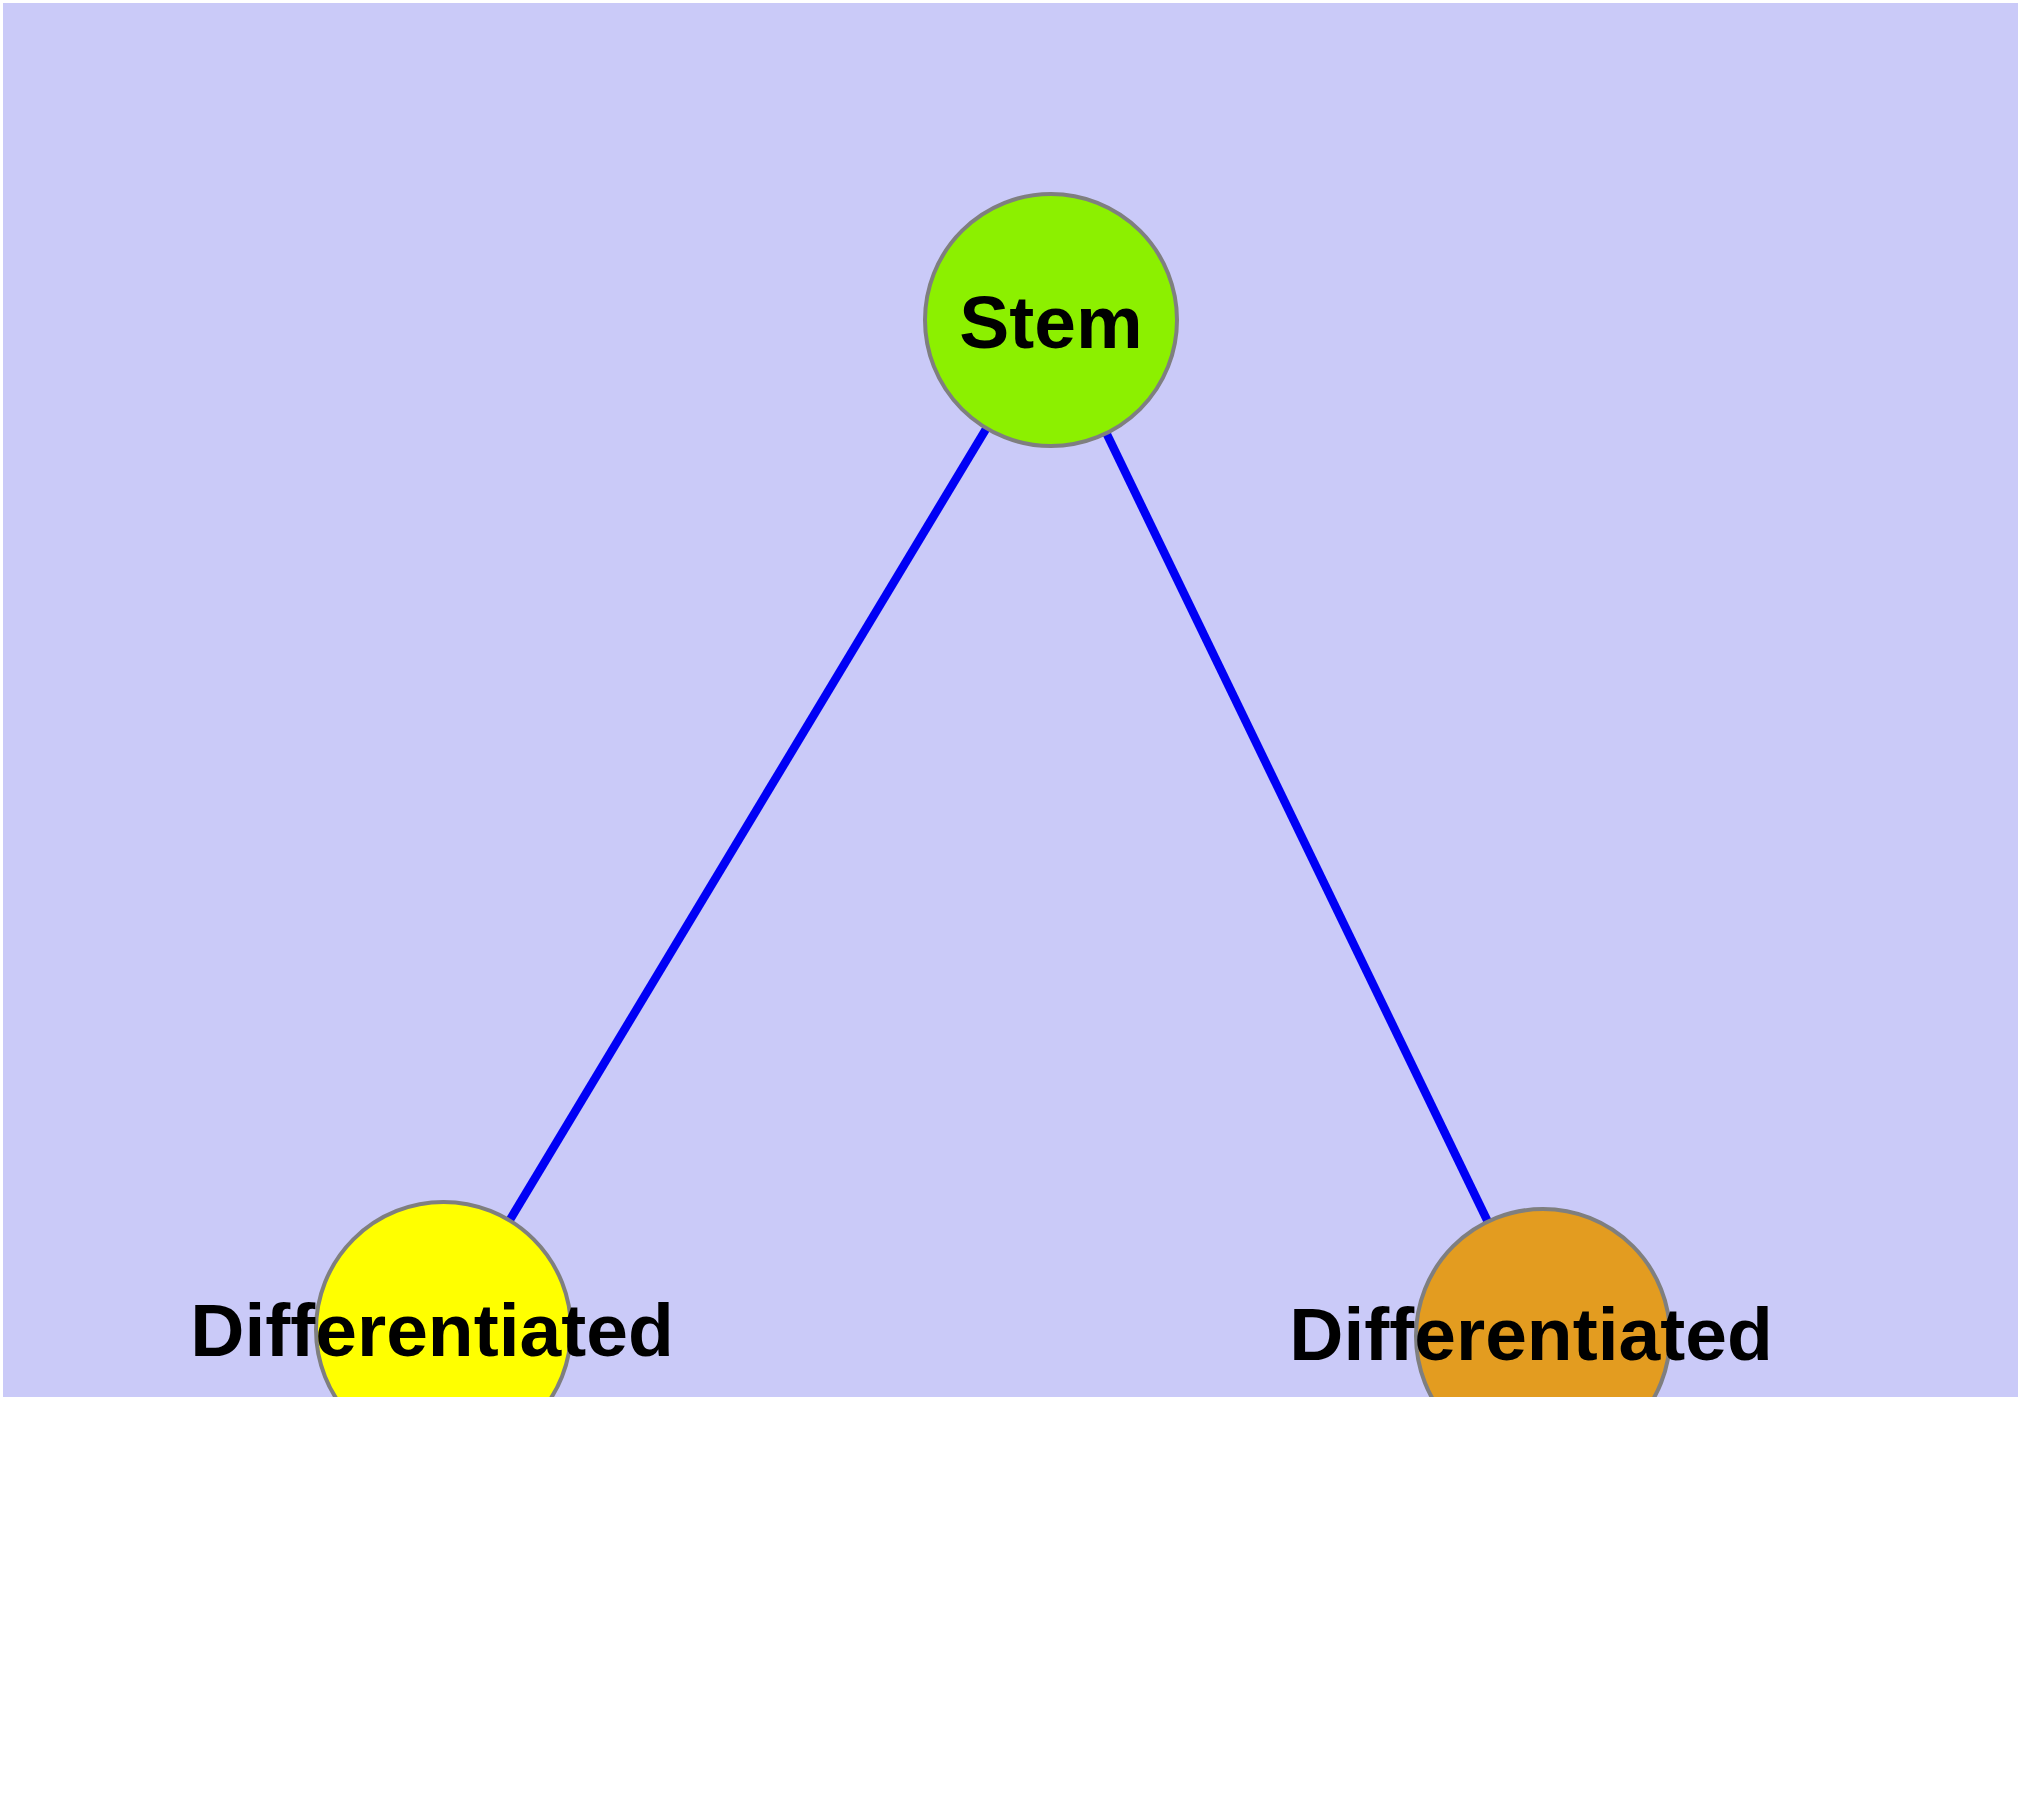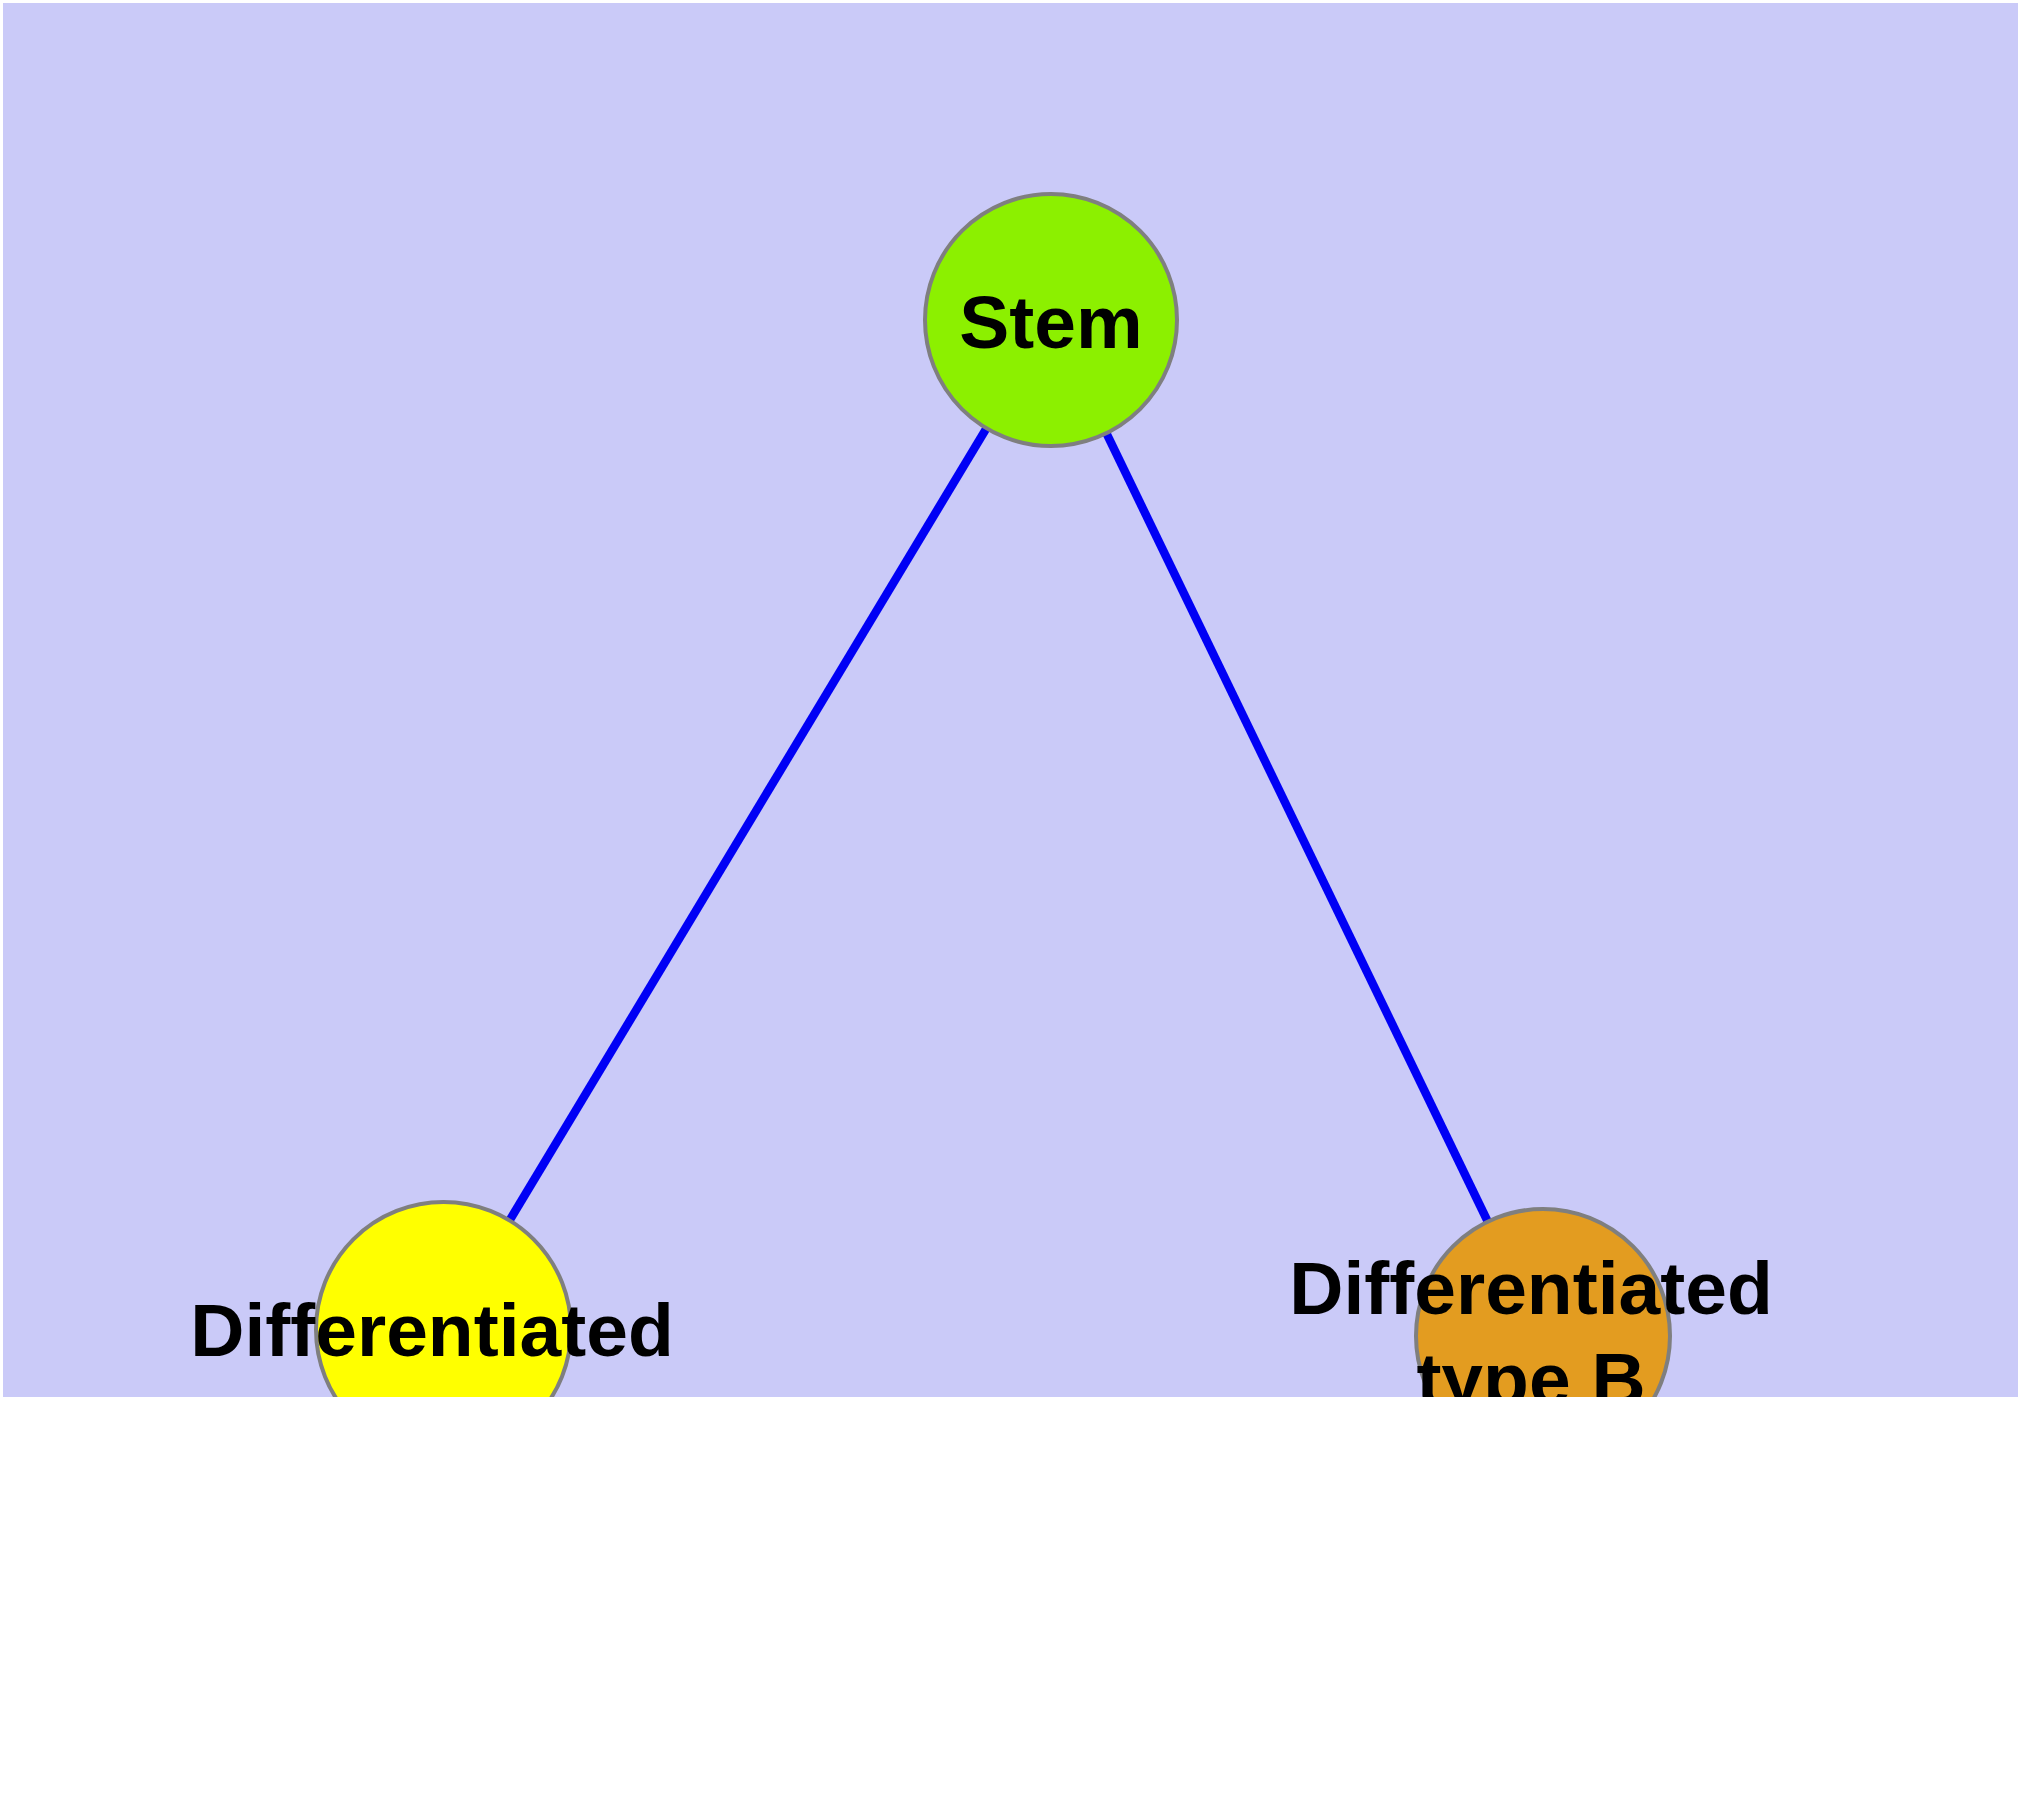--- a/index.html
+++ b/index.html
@@ -91,17 +91,16 @@
   <div class="node-label label-stem">
     <span class="label-line">Stem</span>
   </div>
 
   <div class="node-label label-diff-a">
     <span class="label-line">Differentiated</span>
   </div>
 
   <div class="node-label label-diff-b">
     <span class="label-line">Differentiated</span>
-    <span class="label-line">type B</span>
   </div>
 
 </div>
 
 
 </body></html>

